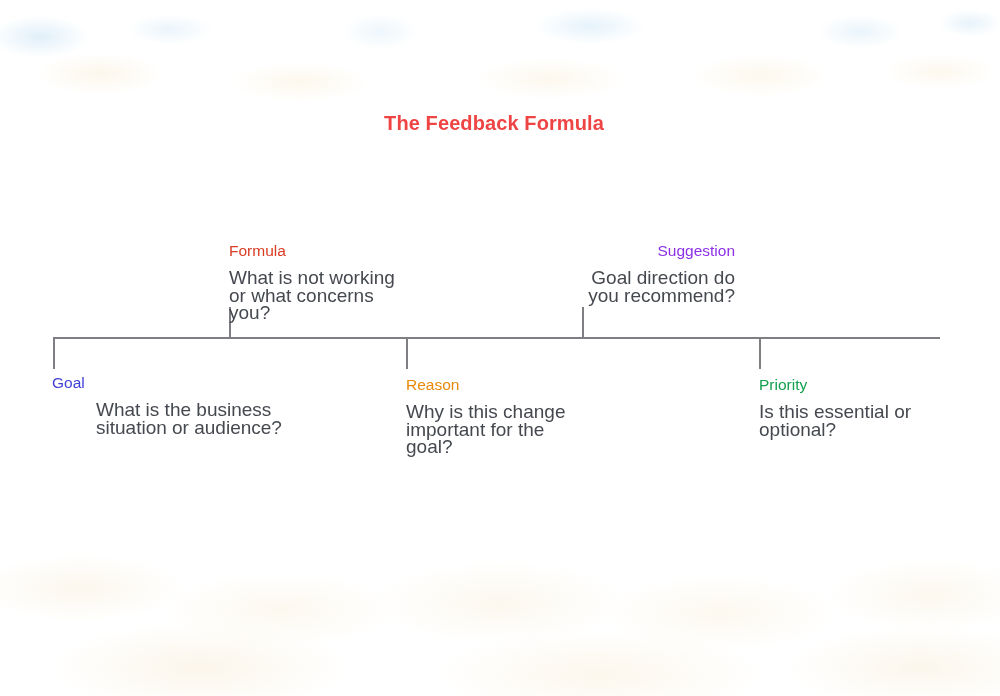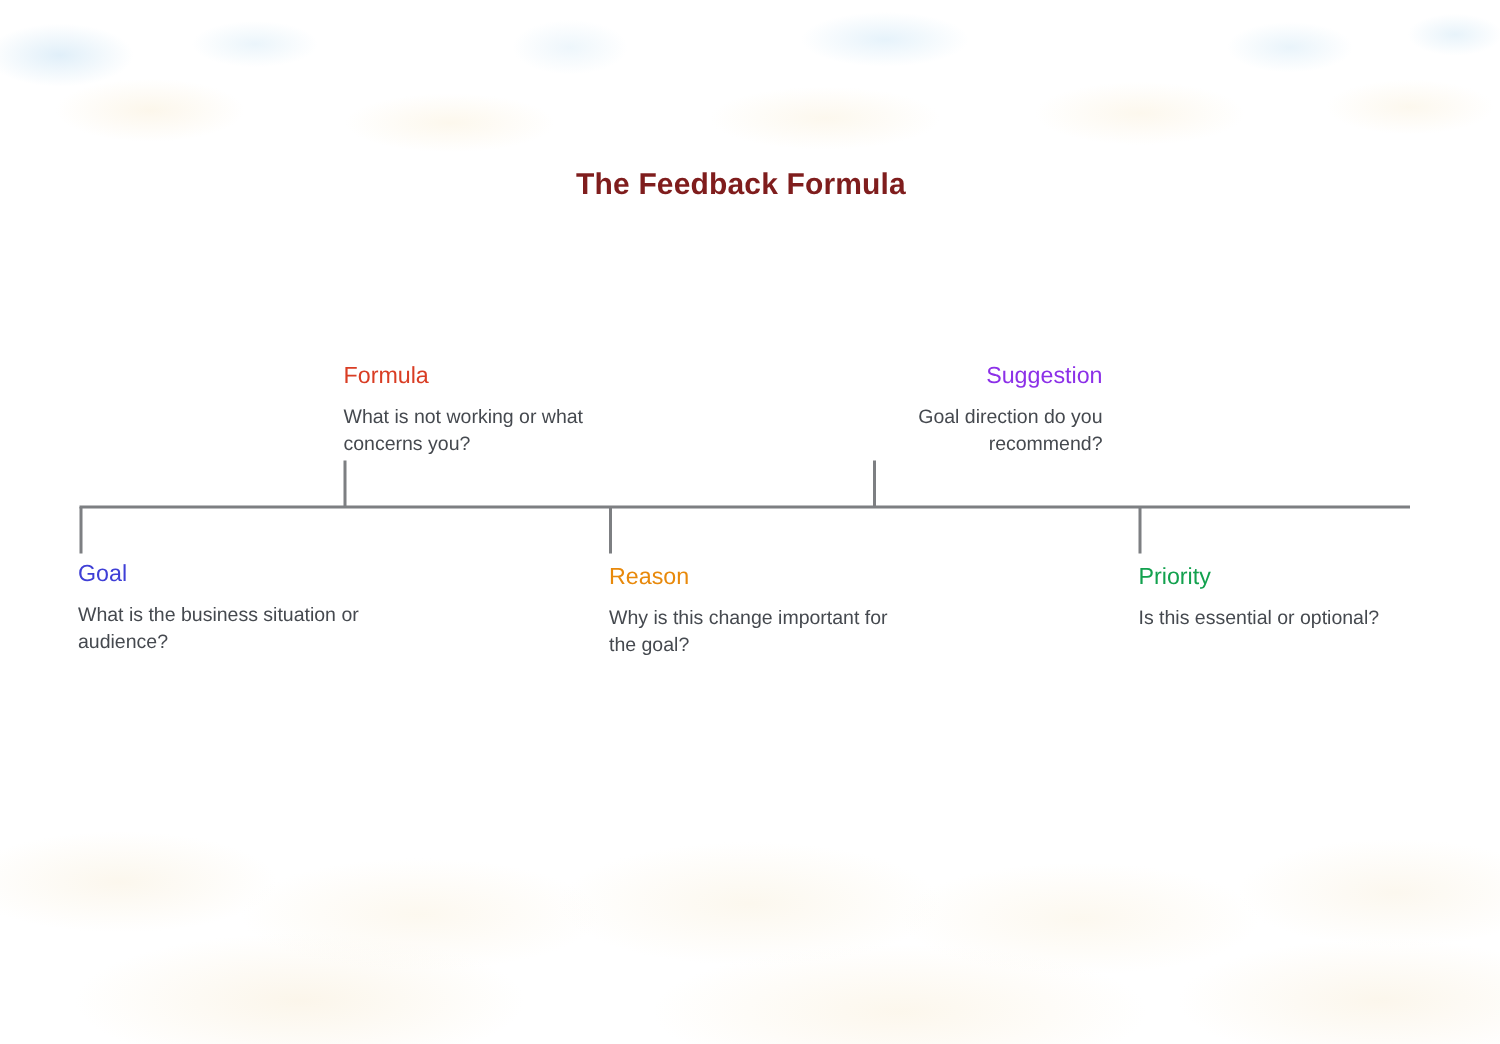--- a/index.html
+++ b/index.html
@@ -51,21 +51,21 @@
 
   .title {
     position: absolute;
     left: 0;
     top: 112px;
     width: 988px;
     text-align: center;
     font-size: 20px;
     font-weight: 700;
     letter-spacing: 0.1px;
-    color: #7f1d1d;
+    color: #ef4444;
   }
 
   
   .axis {
     position: absolute;
     left: 53px;
     top: 337px;
     width: 887px;
     height: 2px;
     background: #7d7f82;
@@ -86,25 +86,25 @@
 
   
   .step { position: absolute; }
   .step-label {
     font-size: 15.5px;
     font-weight: 400;
     line-height: 20px;
     margin-bottom: 8px;
   }
   .step-desc {
-    font-size: 13px;
+    font-size: 19px;
     line-height: 17.5px;
     color: #45494f;
   }
-  .step-goal       { left: 52px;  top: 373px; } .step-goal .step-desc       { width: 192px; }
+  .step-goal       { left: 52px;  top: 373px; } .step-goal .step-desc       { width: 192px; margin-left: 44px; }
   .step-problem    { left: 229px; top: 241px; } .step-problem .step-desc    { width: 178px; }
   .step-reason     { left: 406px; top: 375px; } .step-reason .step-desc     { width: 188px; }
   .step-suggestion { left: 583px; top: 241px; text-align: right; } .step-suggestion .step-desc { width: 152px; }
   .step-priority   { left: 759px; top: 375px; } .step-priority .step-desc   { width: 215px; }
 </style>
 </head>
 <body>
 
 <div class="canvas">
 

